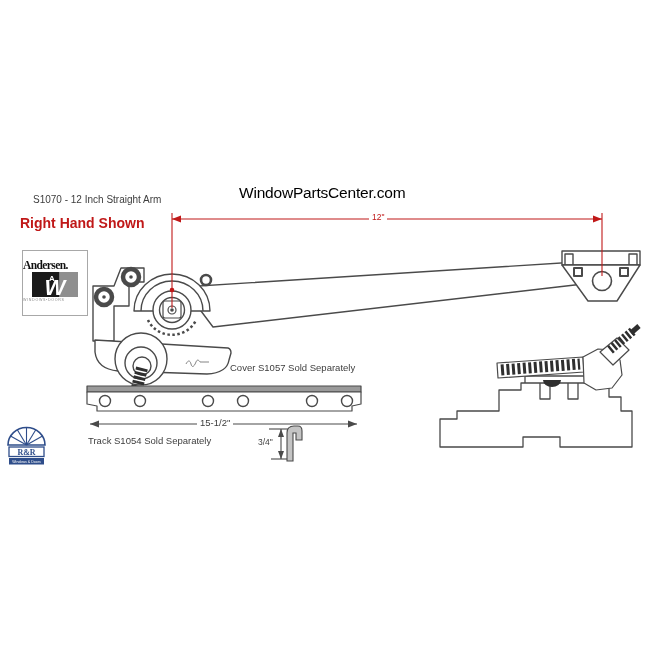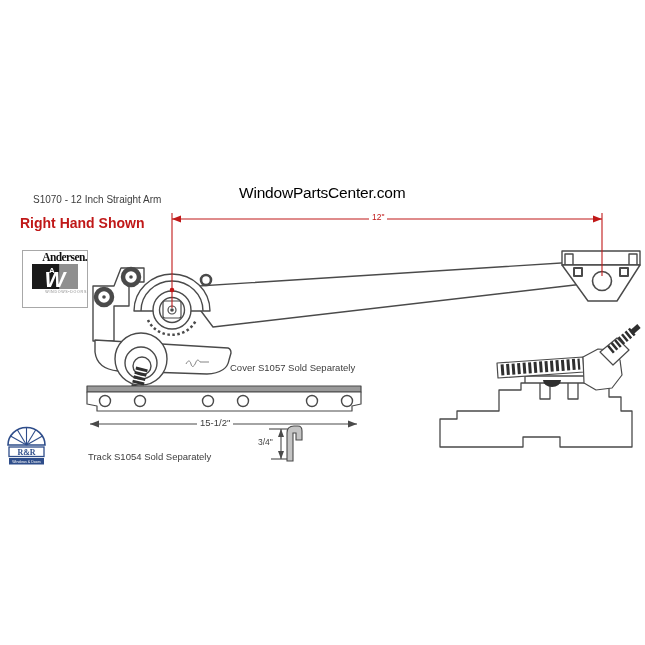--- a/index.html
+++ b/index.html
@@ -5,28 +5,28 @@
   html,body{margin:0;padding:0;background:#fff;}
   #canvas{position:relative;width:645px;height:645px;background:#ffffff;overflow:hidden;
           font-family:"Liberation Sans",sans-serif;}
   .abs{position:absolute;}
   #linework{position:absolute;left:0;top:0;}
   .brand{left:239px;top:184px;font-size:15.5px;font-weight:normal;color:#000;letter-spacing:-0.2px;}
   .title{left:33px;top:194px;font-size:10px;color:#3d3d3d;}
   .hand{left:20px;top:215px;font-size:14px;font-weight:bold;color:#c01818;}
   .note{font-size:9.5px;color:#3d3d3d;}
   .cover-note{left:230px;top:338px;margin-top:24px;}
-  .track-note{left:88px;top:435px;margin-top:16px;}
+  .track-note{left:88px;top:435px;}
   .dim{background:#fff;padding:0 3px;}
   .dim12{left:369px;top:212px;font-size:8.5px;color:#c01818;}
   .dim15{left:197px;top:417px;font-size:9.5px;color:#3d3d3d;}
   .dim34{left:257px;top:437px;font-size:8.5px;color:#3d3d3d;background:#fff;padding:0 1px;}
   
   .andersen{left:22px;top:250px;width:64px;height:56px;border:1.5px solid #a8a8a8;background:#fff;
-            text-align:right;padding-top:0;}
+            text-align:left;padding-top:8px;}
   .andersen .word{font-family:"Liberation Serif",serif;font-weight:bold;font-size:11.5px;
                   color:#111;letter-spacing:-0.6px;line-height:13px;}
   .andersen .tag{font-size:3.6px;color:#888;letter-spacing:0.7px;margin-top:1px;}
 </style>
 </head>
 <body>
 
 <div id="canvas">
 
   <svg id="linework" width="645" height="645" viewBox="0 0 645 645">

